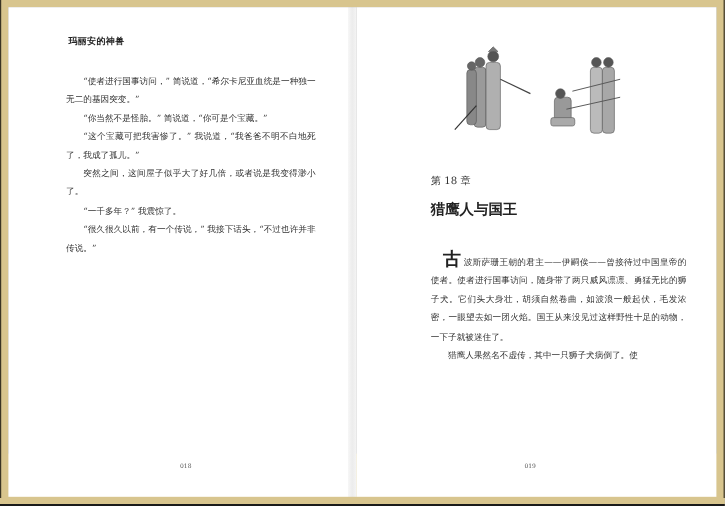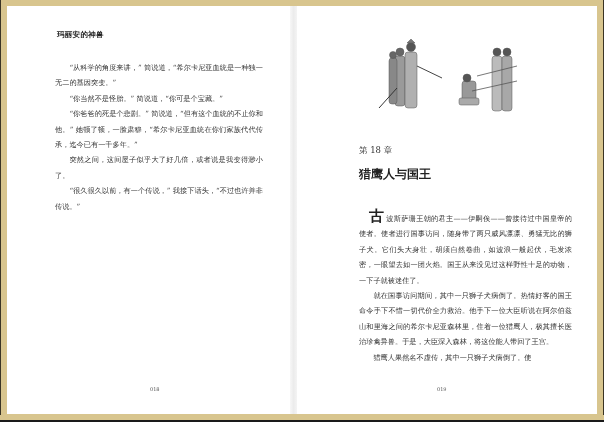--- a/index.html
+++ b/index.html
@@ -55,24 +55,25 @@
 <body>
 
 <div class="edge-l"></div>
 <div class="edge-r"></div>
 <div class="edge-b"></div>
 
 <div class="spread">
   <div class="page page-left">
     <div class="running-head">玛丽安的神兽</div>
     <div class="body-text left-body">
-      <p>“从科学的角度来讲，” 简说道，“希尔卡尼亚血统是一种独一无二的基因突变。”</p>
+      <p>“使者进行国事访问，” 简说道，“希尔卡尼亚血统是一种独一无二的基因突变。”</p>
       <p>“你当然不是怪胎。” 简说道，“你可是个宝藏。”</p>
-      <p>“你爸爸的死是个悲剧。” 简说道，“但有这个血统的不止你和他。” 她顿了顿，一脸肃穆，“希尔卡尼亚血统在你们家族代代传承，迄今已有一千多年。”</p>
+      <p>“这个宝藏可把我害惨了。” 我说道，“我爸爸不明不白地死了，我成了孤儿。”</p>
       <p>突然之间，这间屋子似乎大了好几倍，或者说是我变得渺小了。</p>
+      <p>“一千多年？” 我震惊了。</p>
       <p>“很久很久以前，有一个传说，” 我接下话头，“不过也许并非传说。”</p>
     </div>
     <div class="folio folio-left">018</div>
   </div>
 
   <div class="spine"></div>
 
   <div class="page page-right">
     <svg class="illustration" viewBox="0 0 150 80">
       <g fill="#8a8a8a" stroke="#555" stroke-width="0.5">
@@ -96,18 +97,17 @@
         <rect x="135" y="20" width="10" height="55" rx="3" fill="#a8a8a8"></rect>
         <circle cx="140" cy="16" r="4" fill="#555"></circle>
         <line x1="105" y1="55" x2="150" y2="45" stroke="#555" stroke-width="0.8"></line>
         <line x1="110" y1="40" x2="150" y2="30" stroke="#555" stroke-width="0.8"></line>
       </g>
     </svg>
     <div class="chapter-num">第 18 章</div>
     <div class="chapter-title">猎鹰人与国王</div>
     <div class="body-text right-body">
       <p class="first"><span class="dropcap">古</span><span>波斯萨珊王朝的君主——伊嗣俟——曾接待过中国皇帝的使者。使者进行国事访问，随身带了两只威风凛凛、勇猛无比的狮子犬。它们头大身壮，胡须自然卷曲，如波浪一般起伏，毛发浓密，一眼望去如一团火焰。国王从来没见过这样野性十足的动物，一下子就被迷住了。</span></p>
-      <p>就在国事访问期间，其中一只狮子犬病倒了。热情好客的国王命令手下不惜一切代价全力救治。他手下一位大臣听说在阿尔伯兹山和里海之间的希尔卡尼亚森林里，住着一位猎鹰人，极其擅长医治珍禽异兽。于是，大臣深入森林，将这位能人带回了王宫。</p>
       <p>猎鹰人果然名不虚传，其中一只狮子犬病倒了。使</p>
     </div>
     <div class="folio folio-right">019</div>
   </div>
 </div>
 
 </body></html>

